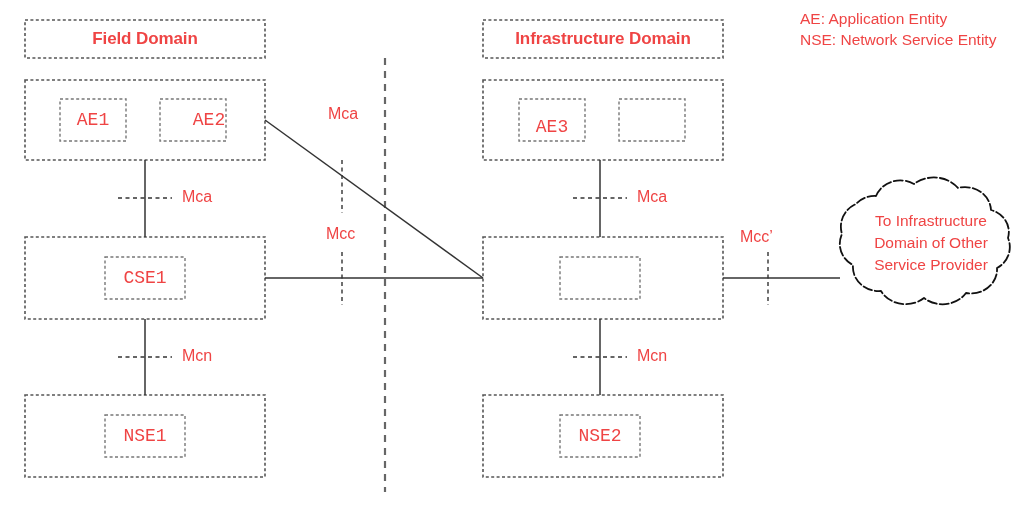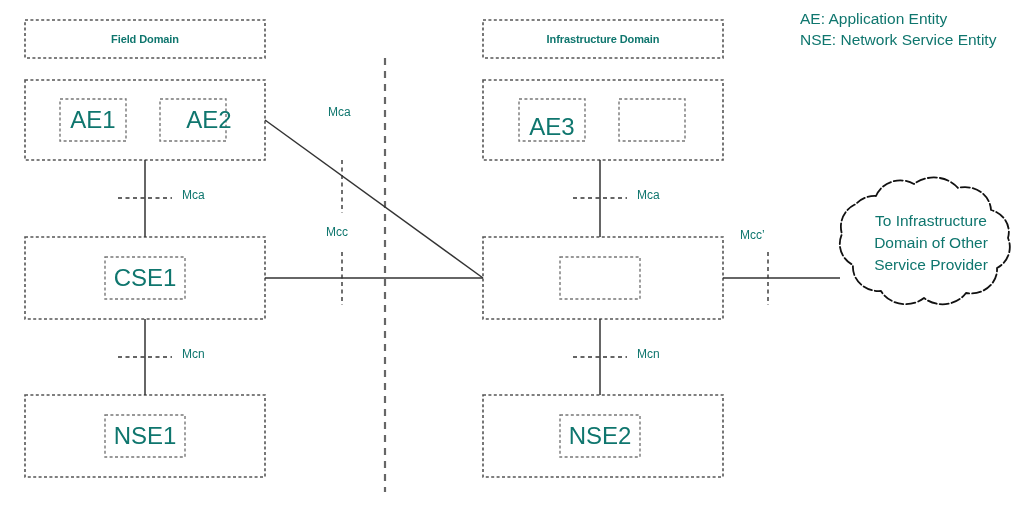--- a/index.html
+++ b/index.html
@@ -58,34 +58,35 @@
     fill: #ffffff;
     stroke: #111111;
     stroke-width: 1.8;
     stroke-dasharray: 9 3;
     stroke-linecap: round;
     stroke-linejoin: round;
   }
   .lbl {
     position: absolute;
     white-space: nowrap;
-    color: #0f766e;
+    color: #ef4444;
     font-family: "Liberation Sans", sans-serif;
   }
   .domain-title {
-    font-size: 11px;
+    font-size: 17px;
     font-weight: bold;
     letter-spacing: -0.1px;
   }
   .node-label {
-    font-size: 24px;
+    font-size: 18px;
     font-weight: normal;
+    font-family: Liberation Mono, monospace;
   }
   .ref-label {
-    font-size: 12px;
+    font-size: 16px;
   }
   .legend-line {
     font-size: 15.5px;
     line-height: 21px;
   }
   .cloud-text {
     font-size: 15.5px;
     line-height: 22px;
     text-align: center;
   }

